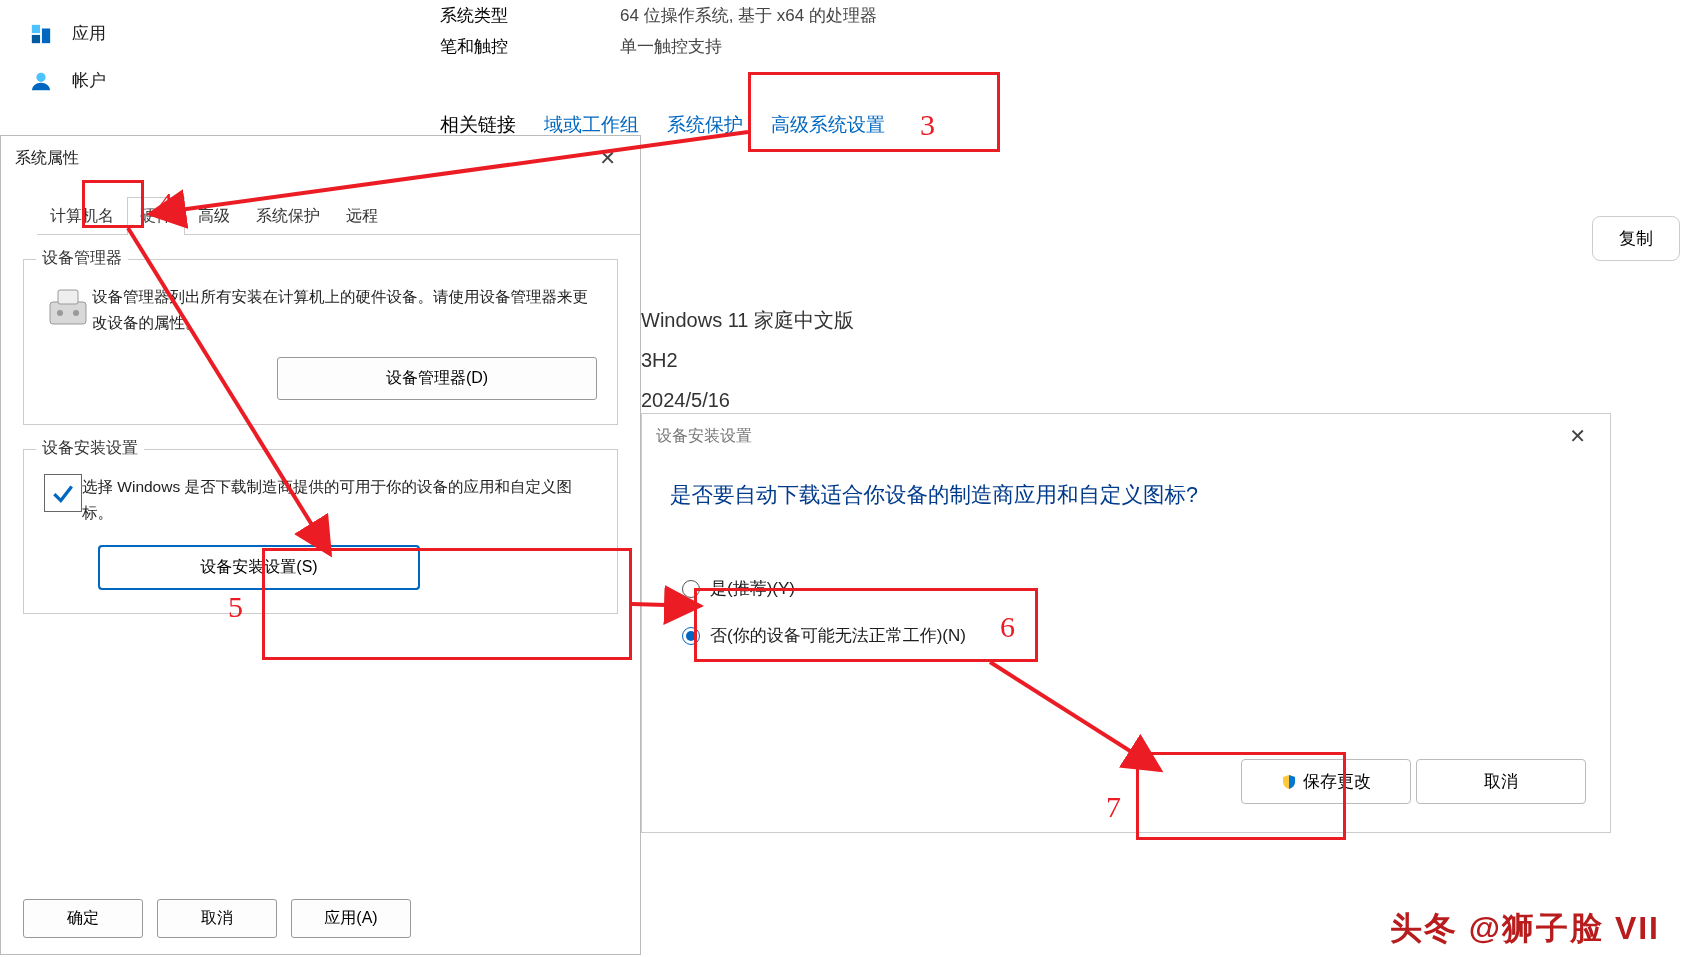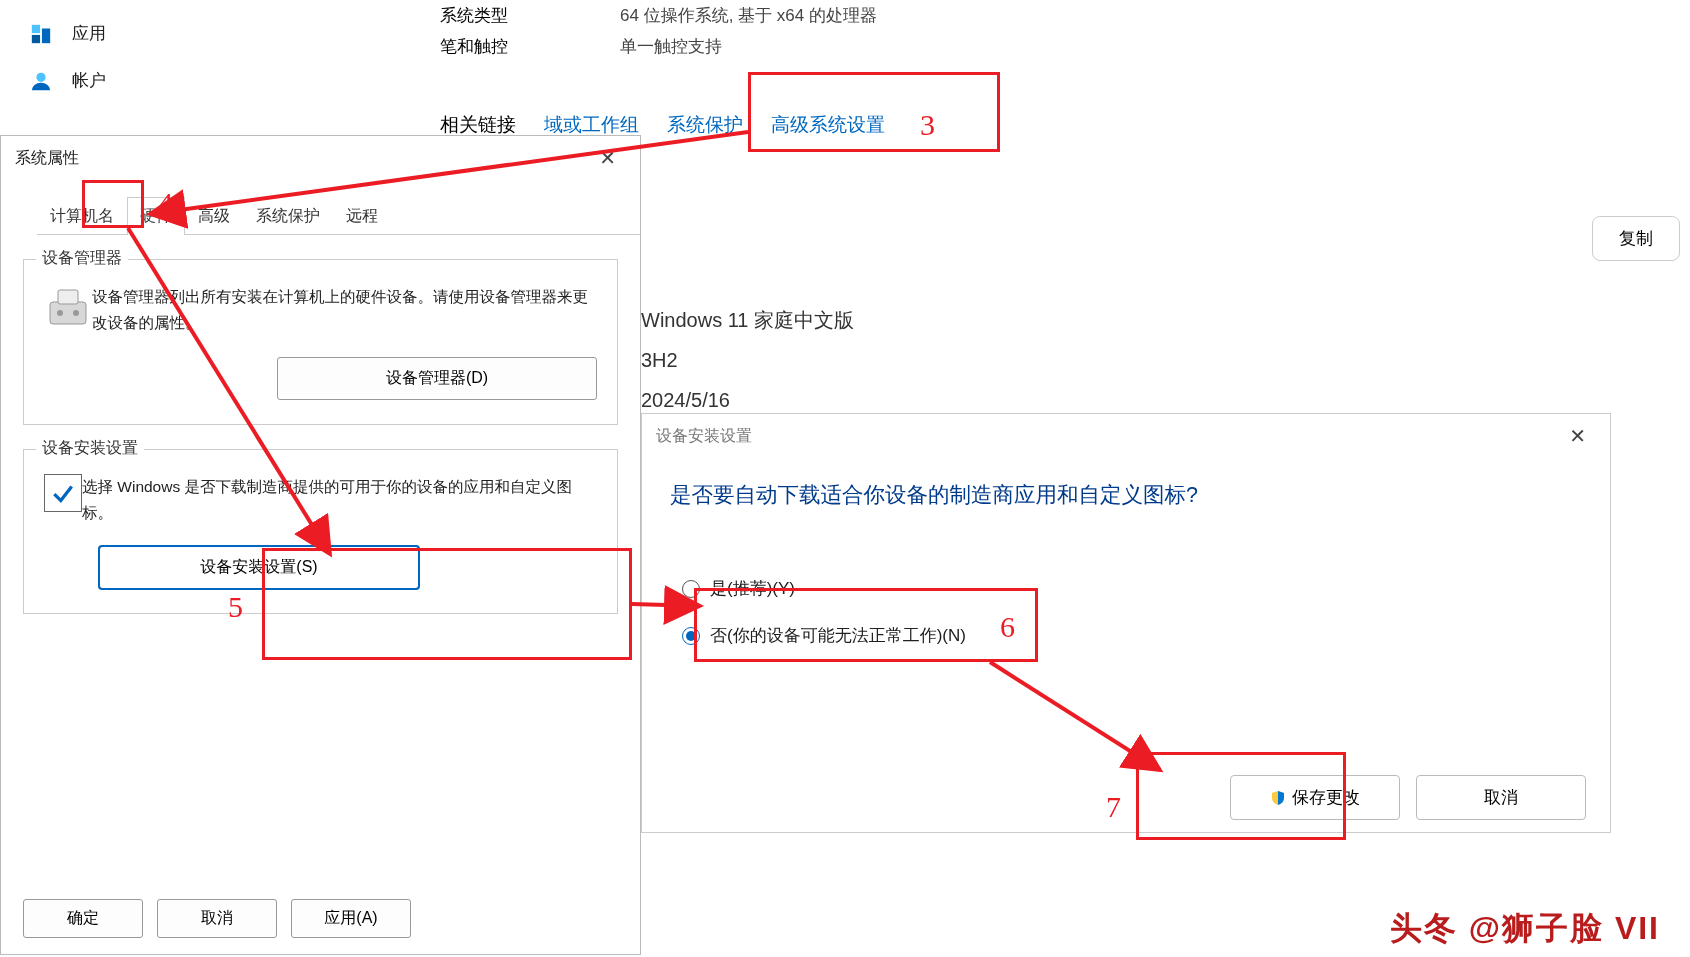--- a/index.html
+++ b/index.html
@@ -43,21 +43,21 @@
 
   
   .dlg-install { position:absolute; left:641px; top:413px; width:970px; height:420px; background:#fff; border:1px solid #ccc; }
   .dlg-install .dlg-title { color:#777; font-size:16px; border-bottom: none;}
   .dlg-install .q { padding: 22px 28px 6px; font-size: 21.5px; color:#003A8B; }
   .radios { padding: 56px 40px 0; }
   .radio { display:flex; align-items:center; gap:10px; font-size: 17px; padding: 6px 0 18px; }
   .rcircle { width:18px; height:18px; border:1.5px solid #555; border-radius:50%; display:flex; align-items:center; justify-content:center; flex:none;}
   .rcircle.sel { border-color:#0067C0; }
   .rcircle.sel::after { content:""; width:10px; height:10px; background:#0067C0; border-radius:50%; }
-  .inst-footer { position:absolute; bottom:12px; right:24px; display:flex; gap:16px;}
+  .inst-footer { position:absolute; bottom:28px; right:24px; display:flex; gap:5px;}
   .inst-footer button { min-width: 170px; padding:10px 0; border:1px solid #bbb; background:#fff; border-radius:4px; font-size:17px; display:flex; align-items:center; justify-content:center; gap:6px;}
   .shield { width:16px; height:16px; }
 
   
   .anno-box { position:absolute; border:3.5px solid #EB1C24; pointer-events:none; }
   .anno-num { position:absolute; color:#EB1C24; font-size:30px; font-weight:400; pointer-events:none; font-family: "SimSun", serif; }
   svg.anno { position:absolute; left:0; top:0; width:1690px; height:957px; pointer-events:none; }
   .arrow-line { stroke:#EB1C24; stroke-width:4; fill:none;}
   .arrow-head { fill:#EB1C24; }
 

